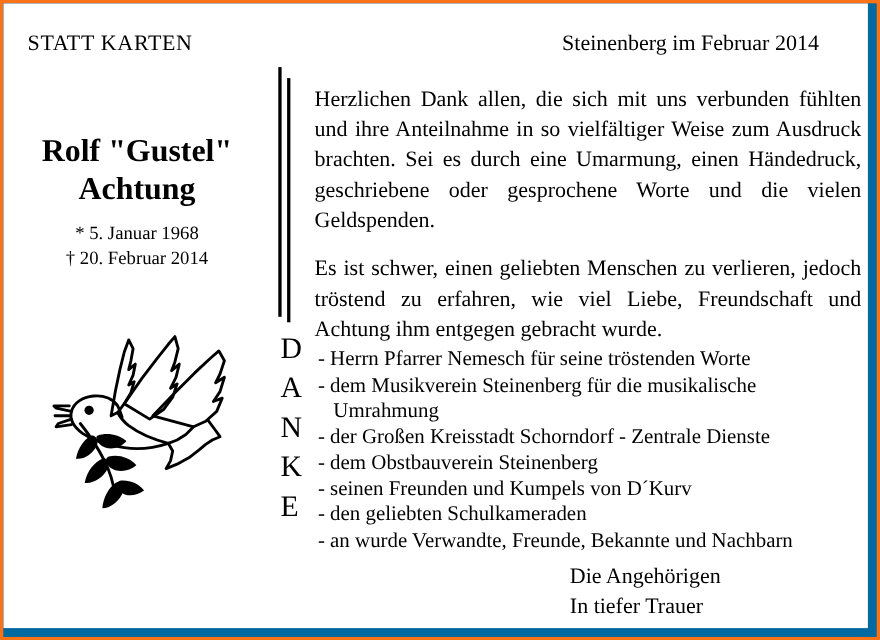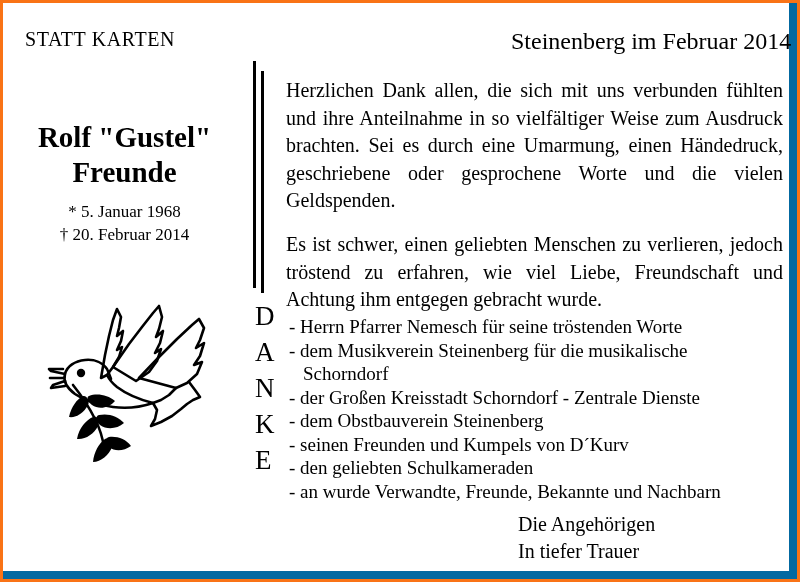--- a/index.html
+++ b/index.html
@@ -34,21 +34,21 @@
     left: 22px;
     top: 25px;
     font-size: 20px;
     letter-spacing: 0.6px;
     white-space: nowrap;
   }
   #place-date {
     position: absolute;
     left: 508px;
     top: 25px;
-    font-size: 24px;
+    font-size: 20px;
     white-space: nowrap;
     text-align: center;
   }
 
   
   #deceased-name {
     position: absolute;
     left: 0px;
     top: 117px;
     width: 243px;
@@ -163,21 +163,21 @@
 
 <div id="card">
   <div class="inner">
 
     <div id="statt-karten">STATT KARTEN</div>
 
     <div id="place-date">Steinenberg im Februar 2014</div>
 
     <div id="deceased-name">
       <span class="line">Rolf "Gustel"</span>
-      <span class="line">Freunde</span>
+      <span class="line">Achtung</span>
     </div>
 
     <div id="dates">
       <span class="line">* 5. Januar 1968</span>
       <span class="line">† 20. Februar 2014</span>
     </div>
 
     <div id="dove">
       <svg viewBox="0 0 200 185" xmlns="http://www.w3.org/2000/svg" aria-hidden="true">
         <g fill="none" stroke="#000000" stroke-width="2.6" stroke-linejoin="round" stroke-linecap="round">
@@ -246,21 +246,21 @@
       <div id="danke-letters">
         <span class="letter">D</span>
         <span class="letter">A</span>
         <span class="letter">N</span>
         <span class="letter">K</span>
         <span class="letter">E</span>
       </div>
       <div id="danke-list">
         <div class="entry">- Herrn Pfarrer Nemesch für seine tröstenden Worte</div>
         <div class="entry">- dem Musikverein Steinenberg für die musikalische</div>
-        <div class="entry cont">Schorndorf</div>
+        <div class="entry cont">Umrahmung</div>
         <div class="entry">- der Großen Kreisstadt Schorndorf - Zentrale Dienste</div>
         <div class="entry">- dem Obstbauverein Steinenberg</div>
         <div class="entry">- seinen Freunden und Kumpels von D´Kurv</div>
         <div class="entry">- den geliebten Schulkameraden</div>
         <div class="entry">- an wurde Verwandte, Freunde, Bekannte und Nachbarn</div>
       </div>
     </div>
 
     <div id="closing">
       <span class="line">Die Angehörigen</span>

